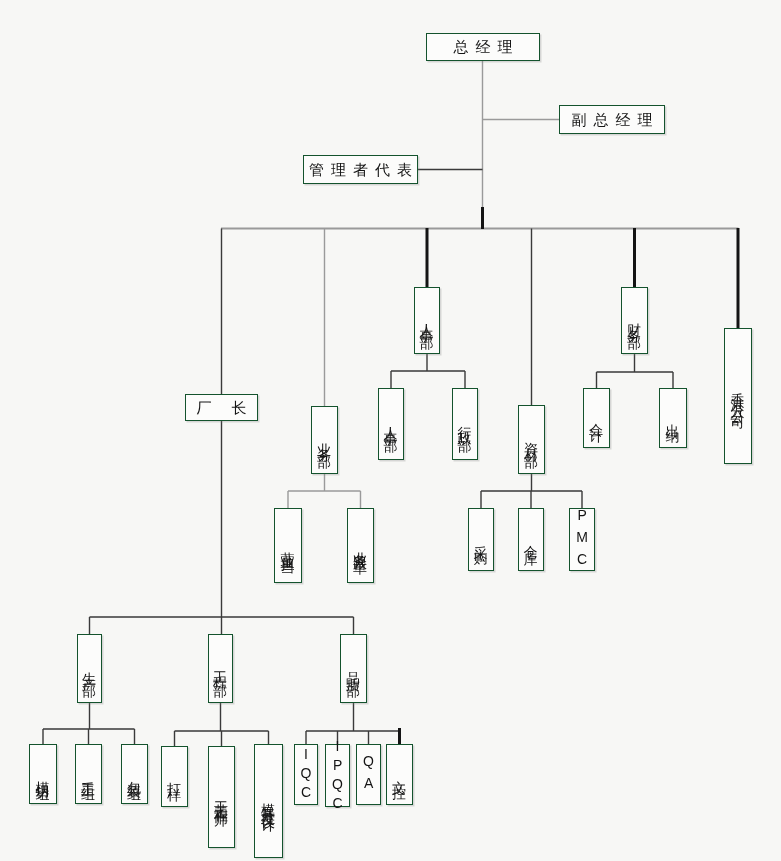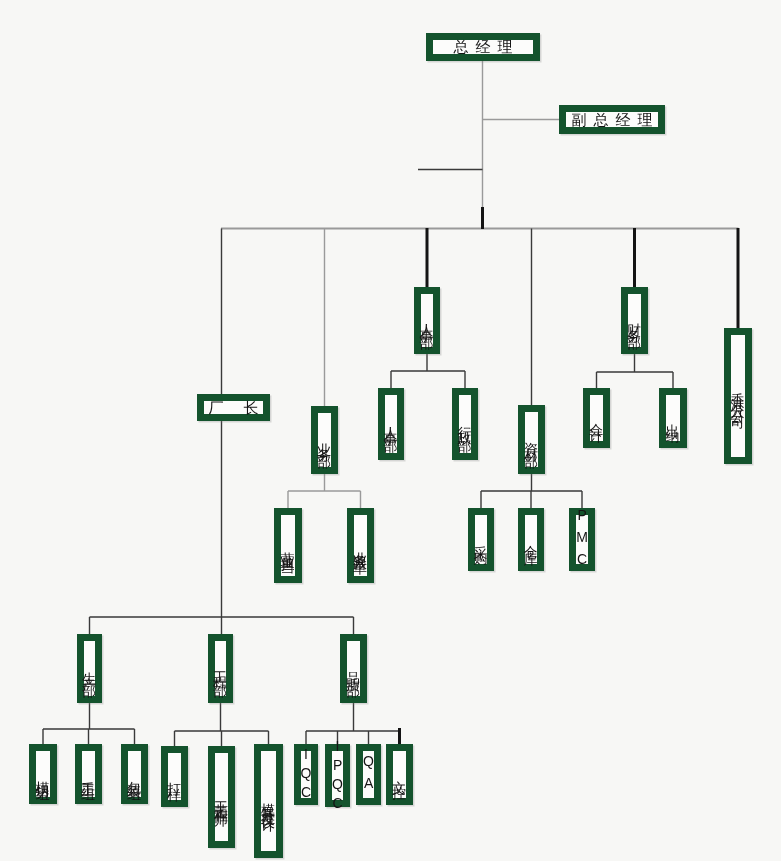--- a/index.html
+++ b/index.html
@@ -9,28 +9,28 @@
     font-family:"Liberation Sans", sans-serif;
   }
   .stage{
     position:relative;width:781px;height:861px;
     background:#f7f7f5;overflow:hidden;
   }
   .lines{position:absolute;left:0;top:0;width:781px;height:861px;}
   .node{
     position:absolute;box-sizing:border-box;
     background:#fcfcfb;
-    border:7px solid #14532d;
+    border:1px solid #14532d;
     color:#141414;
     display:flex;align-items:center;justify-content:center;
     box-shadow:1.5px 1.5px 0 rgba(130,130,130,.28);
     line-height:1.15;
   }
   .h{font-size:15px;letter-spacing:7px;text-indent:7px;white-space:nowrap;}
-  .h.wide{letter-spacing:20px;text-indent:20px;margin-left:12px;}
+  .h.wide{letter-spacing:20px;text-indent:20px;}
   .v{
     writing-mode:vertical-lr;
     text-orientation:upright;
     font-size:14px;
     letter-spacing:6px;
     padding:3px 0;
   }
   .v.tight{letter-spacing:3px;}
 </style>
 </head>
@@ -88,20 +88,21 @@
 
     <path d="M482.5 207 V229
              M427 228 V287
              M634.5 228 V287
              M738 228 V328
              M399.5 728 V744" stroke="#141414" stroke-width="3" fill="none"></path>
   </svg>
 
   <div class="node h" style="left:426px;top:33px;width:114px;height:28px">总经理</div>
   <div class="node h" style="left:559px;top:105px;width:106px;height:29px">副总经理</div>
+  <div class="node h" style="left:303px;top:155px;width:115px;height:29px">管理者代表</div>
   <div class="node h wide" style="left:185px;top:394px;width:73px;height:27px">厂长</div>
 
   <div class="node v" style="left:311px;top:406px;width:27px;height:68px">业务部</div>
   <div class="node v" style="left:414px;top:287px;width:26px;height:67px">人事部</div>
   <div class="node v" style="left:518px;top:405px;width:27px;height:69px">资材部</div>
   <div class="node v" style="left:621px;top:287px;width:27px;height:67px">财务部</div>
   <div class="node v" style="left:724px;top:328px;width:28px;height:136px">香港分公司</div>
 
   <div class="node v" style="left:378px;top:388px;width:26px;height:72px">人事部</div>
   <div class="node v" style="left:452px;top:388px;width:26px;height:72px">行政部</div>

